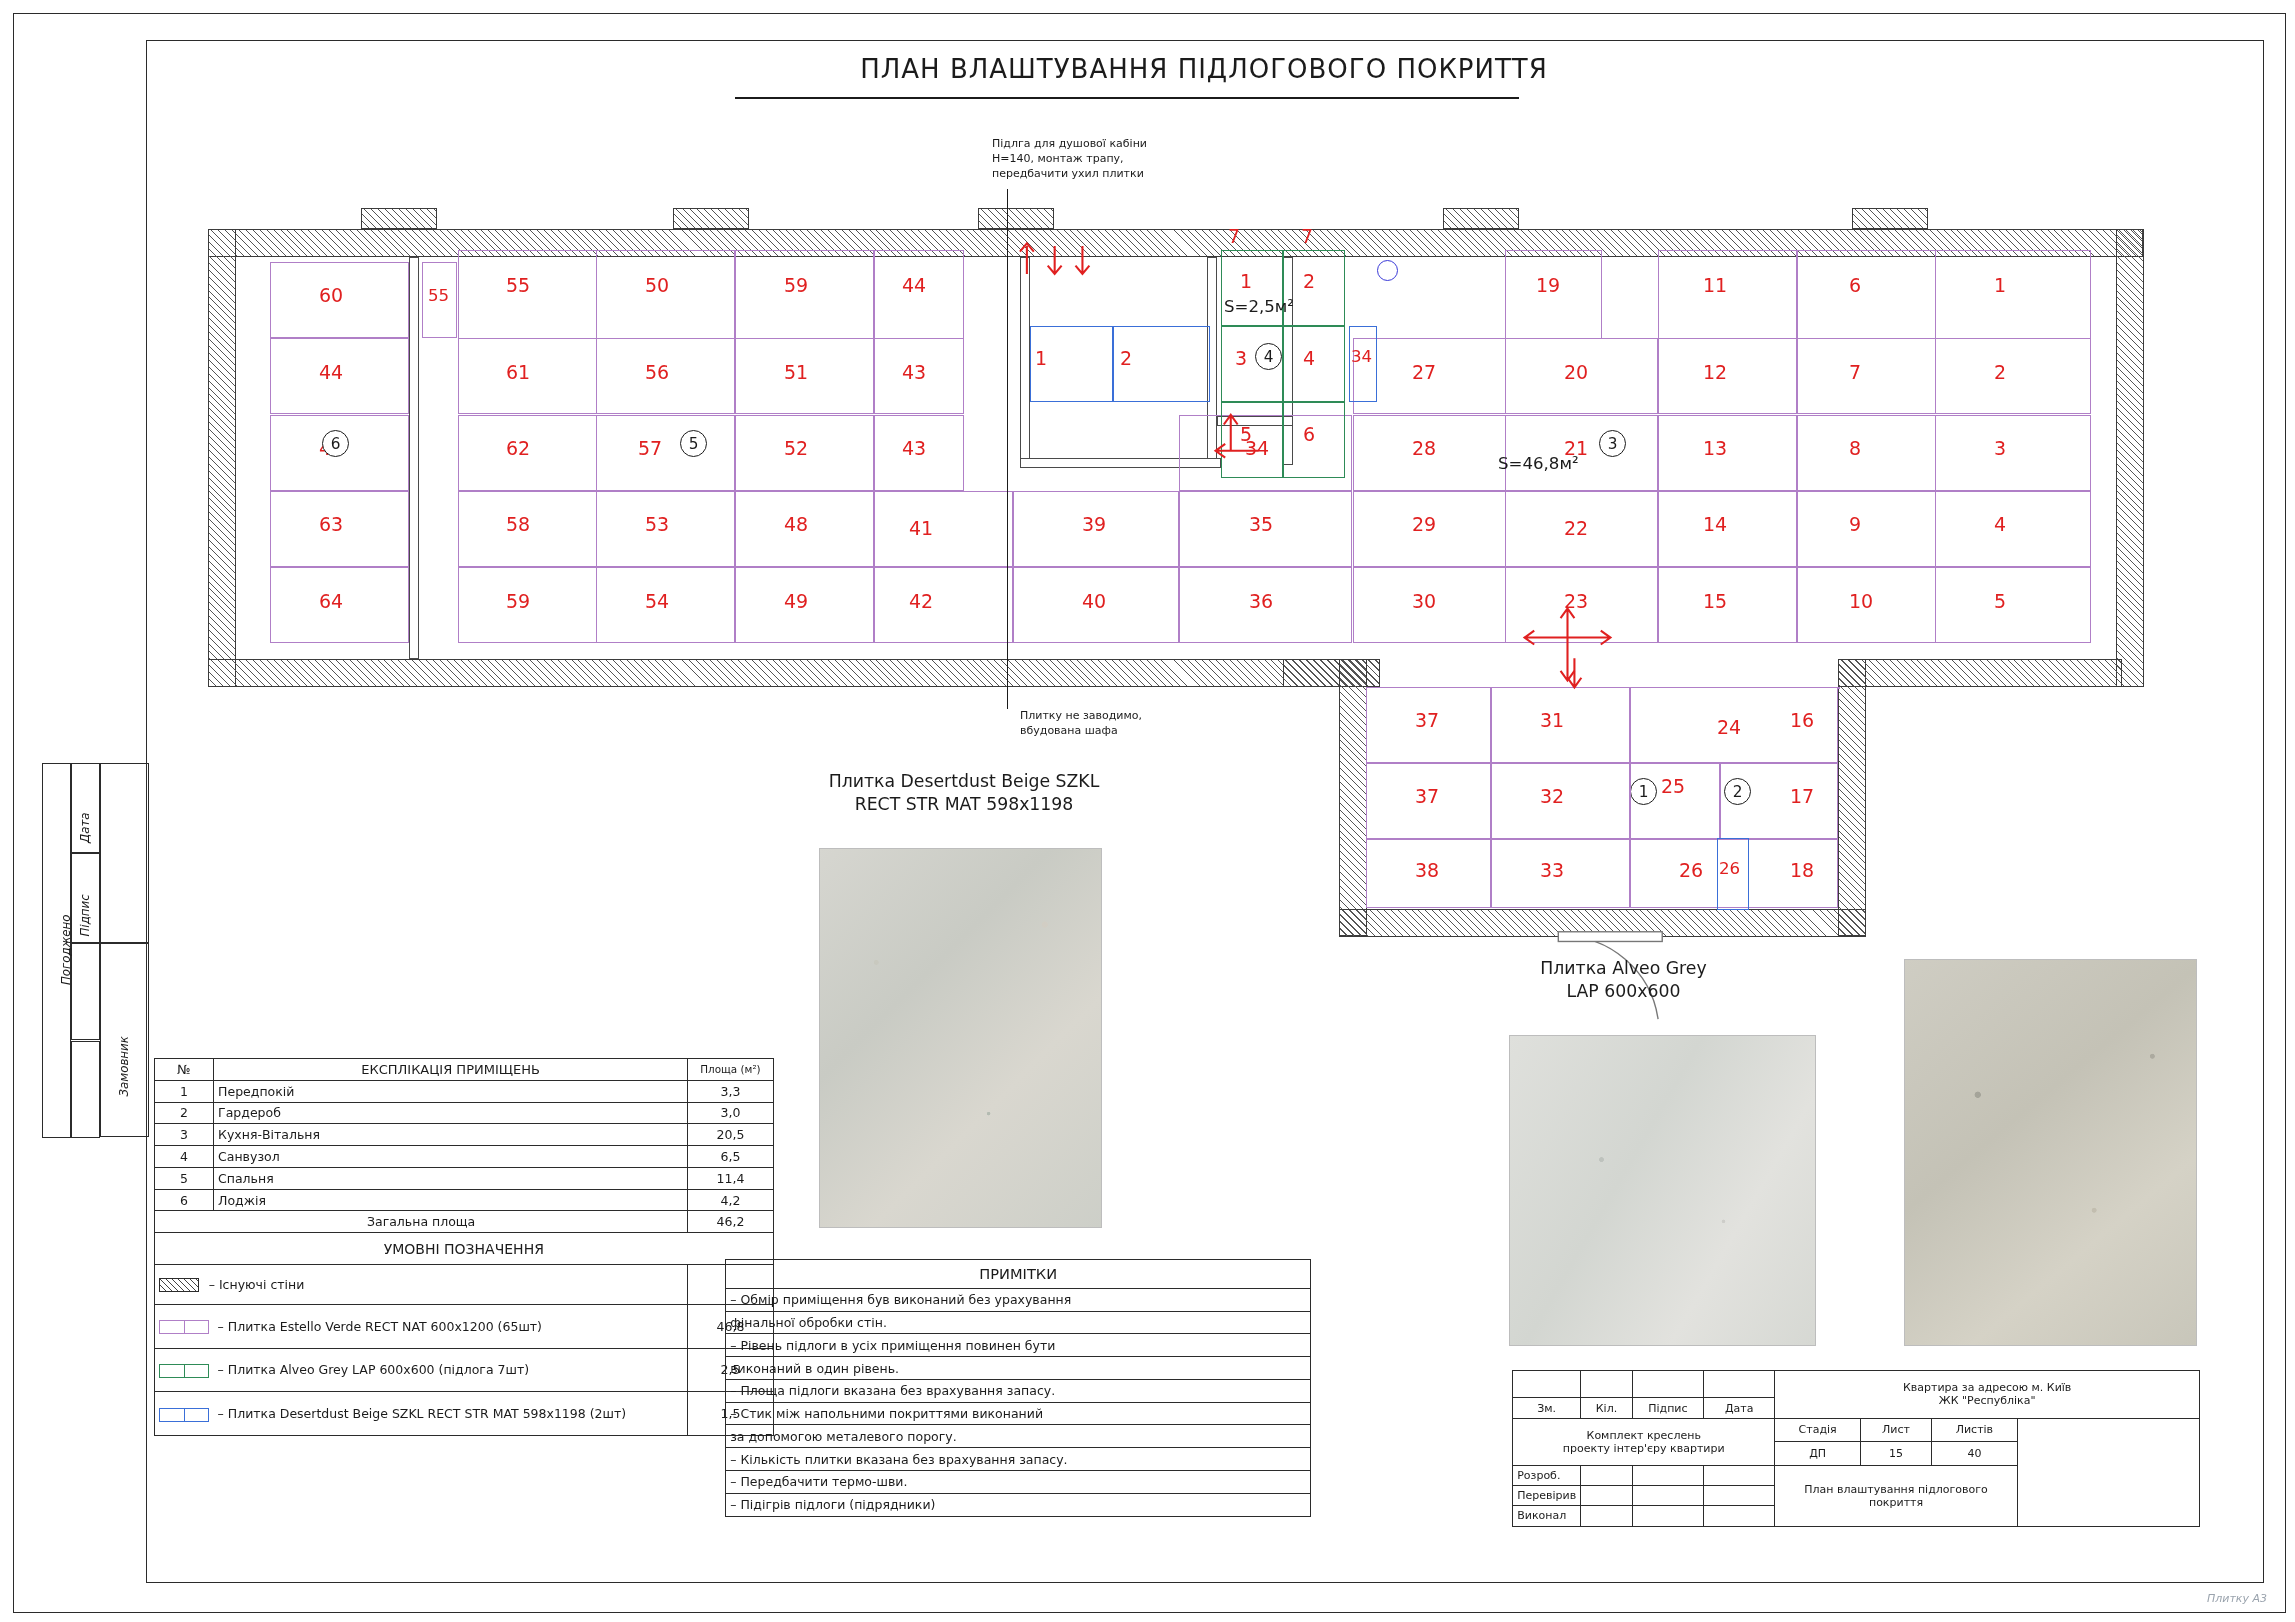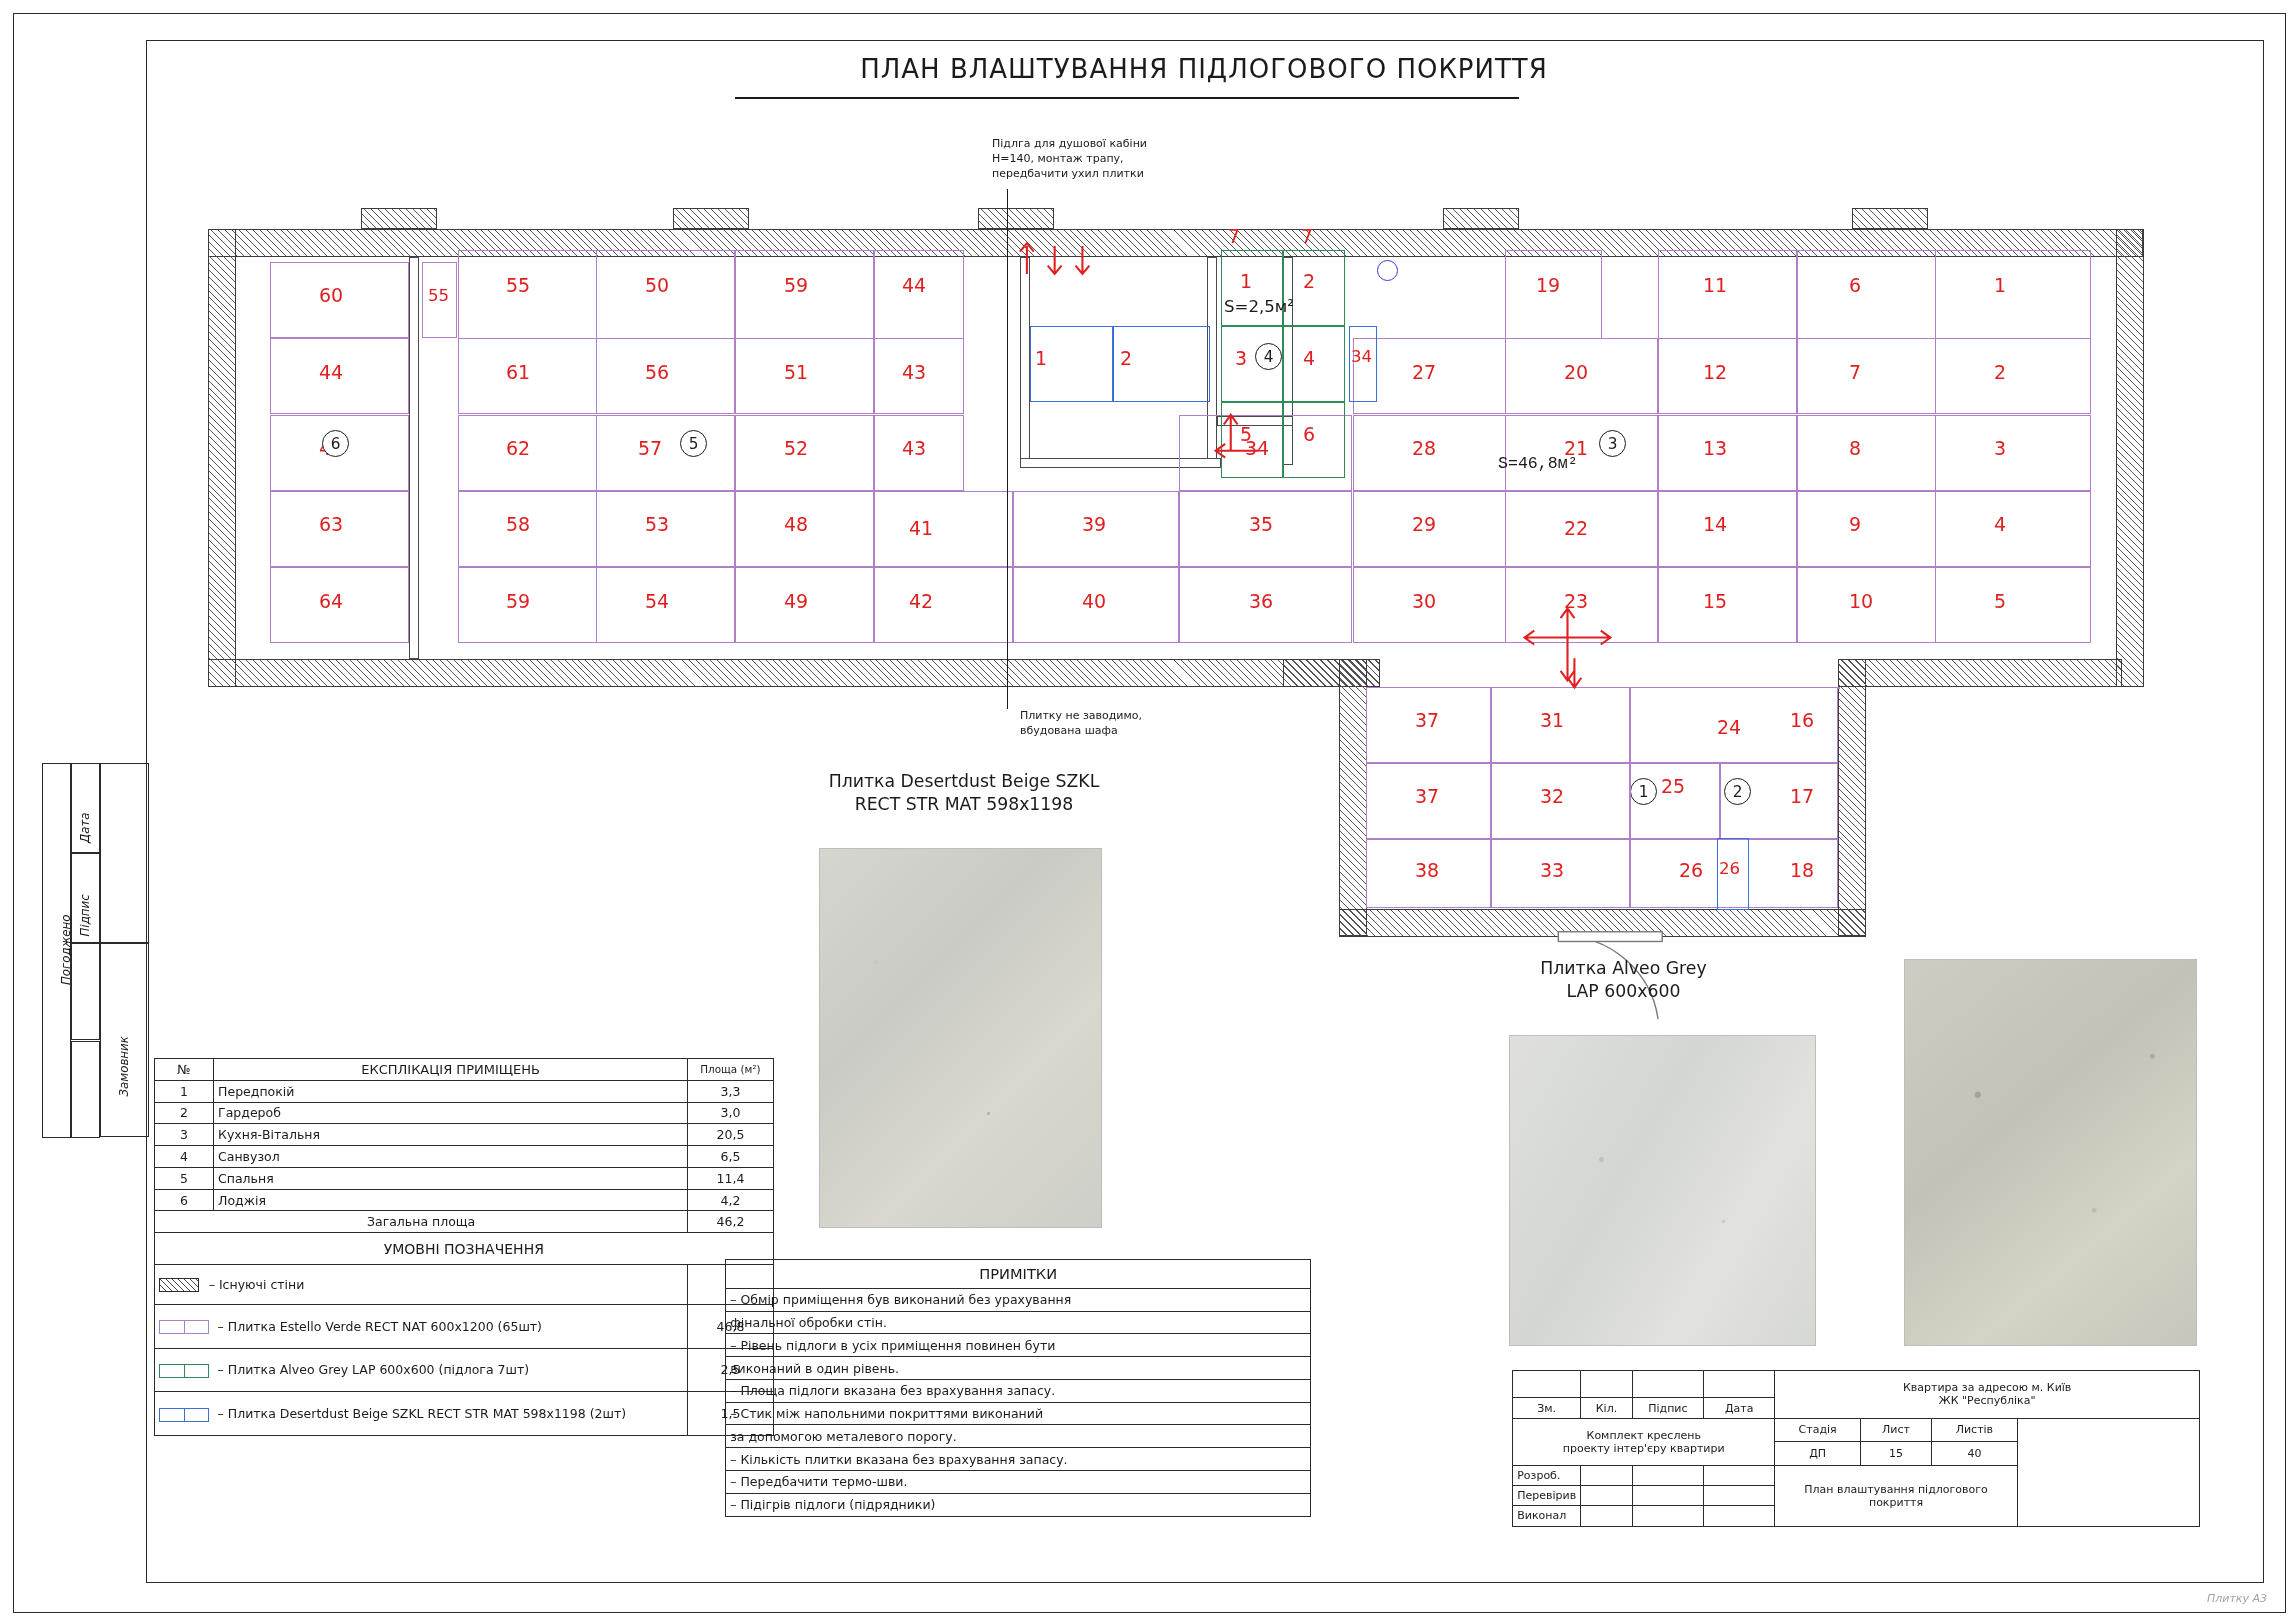--- a/index.html
+++ b/index.html
@@ -297,21 +297,21 @@
     <div class="room blue" style="left:829px;top:118px;width:83px;height:76px;"></div>
     <div class="tnum" style="left:834px;top:139px;">1</div>
     <div class="room blue" style="left:912px;top:118px;width:97px;height:76px;"></div>
     <div class="tnum" style="left:919px;top:139px;">2</div>
     <div class="room blue" style="left:1148px;top:118px;width:28px;height:76px;"></div>
     <div class="tnum sm" style="left:1150px;top:139px;">34</div>
     <div class="room blue" style="left:1516px;top:630px;width:32px;height:72px;"></div>
     <div class="tnum sm" style="left:1518px;top:651px;">26</div>
 
     <div class="area" style="left:1023px;top:89px;">S=2,5м²</div>
-    <div class="area" style="left:1297px;top:246px;font-family:Liberation Mono, monospace;">S=46,8м²</div>
+    <div class="area" style="left:1297px;top:246px;">S=46,8м²</div>
 
     <div style="position:absolute;left:1176px;top:52px;width:19.4px;height:19.4px;border:1.4px solid #3a3ad8;border-radius:50%;"></div>
 
     <svg class="arrsvg" style="left:812px;top:31px;width:125px;height:42px;" viewBox="0 0 180 60" width="125" height="42">
       <g stroke="#e02020" stroke-width="3" fill="none">
         <path d="M20 10 L20 50 M10 18 L20 6 L30 18"></path>
         <path d="M60 10 L60 50 M50 38 L60 50 L70 38"></path>
         <path d="M100 10 L100 50 M90 38 L100 50 L110 38"></path>
       </g>
     </svg>

